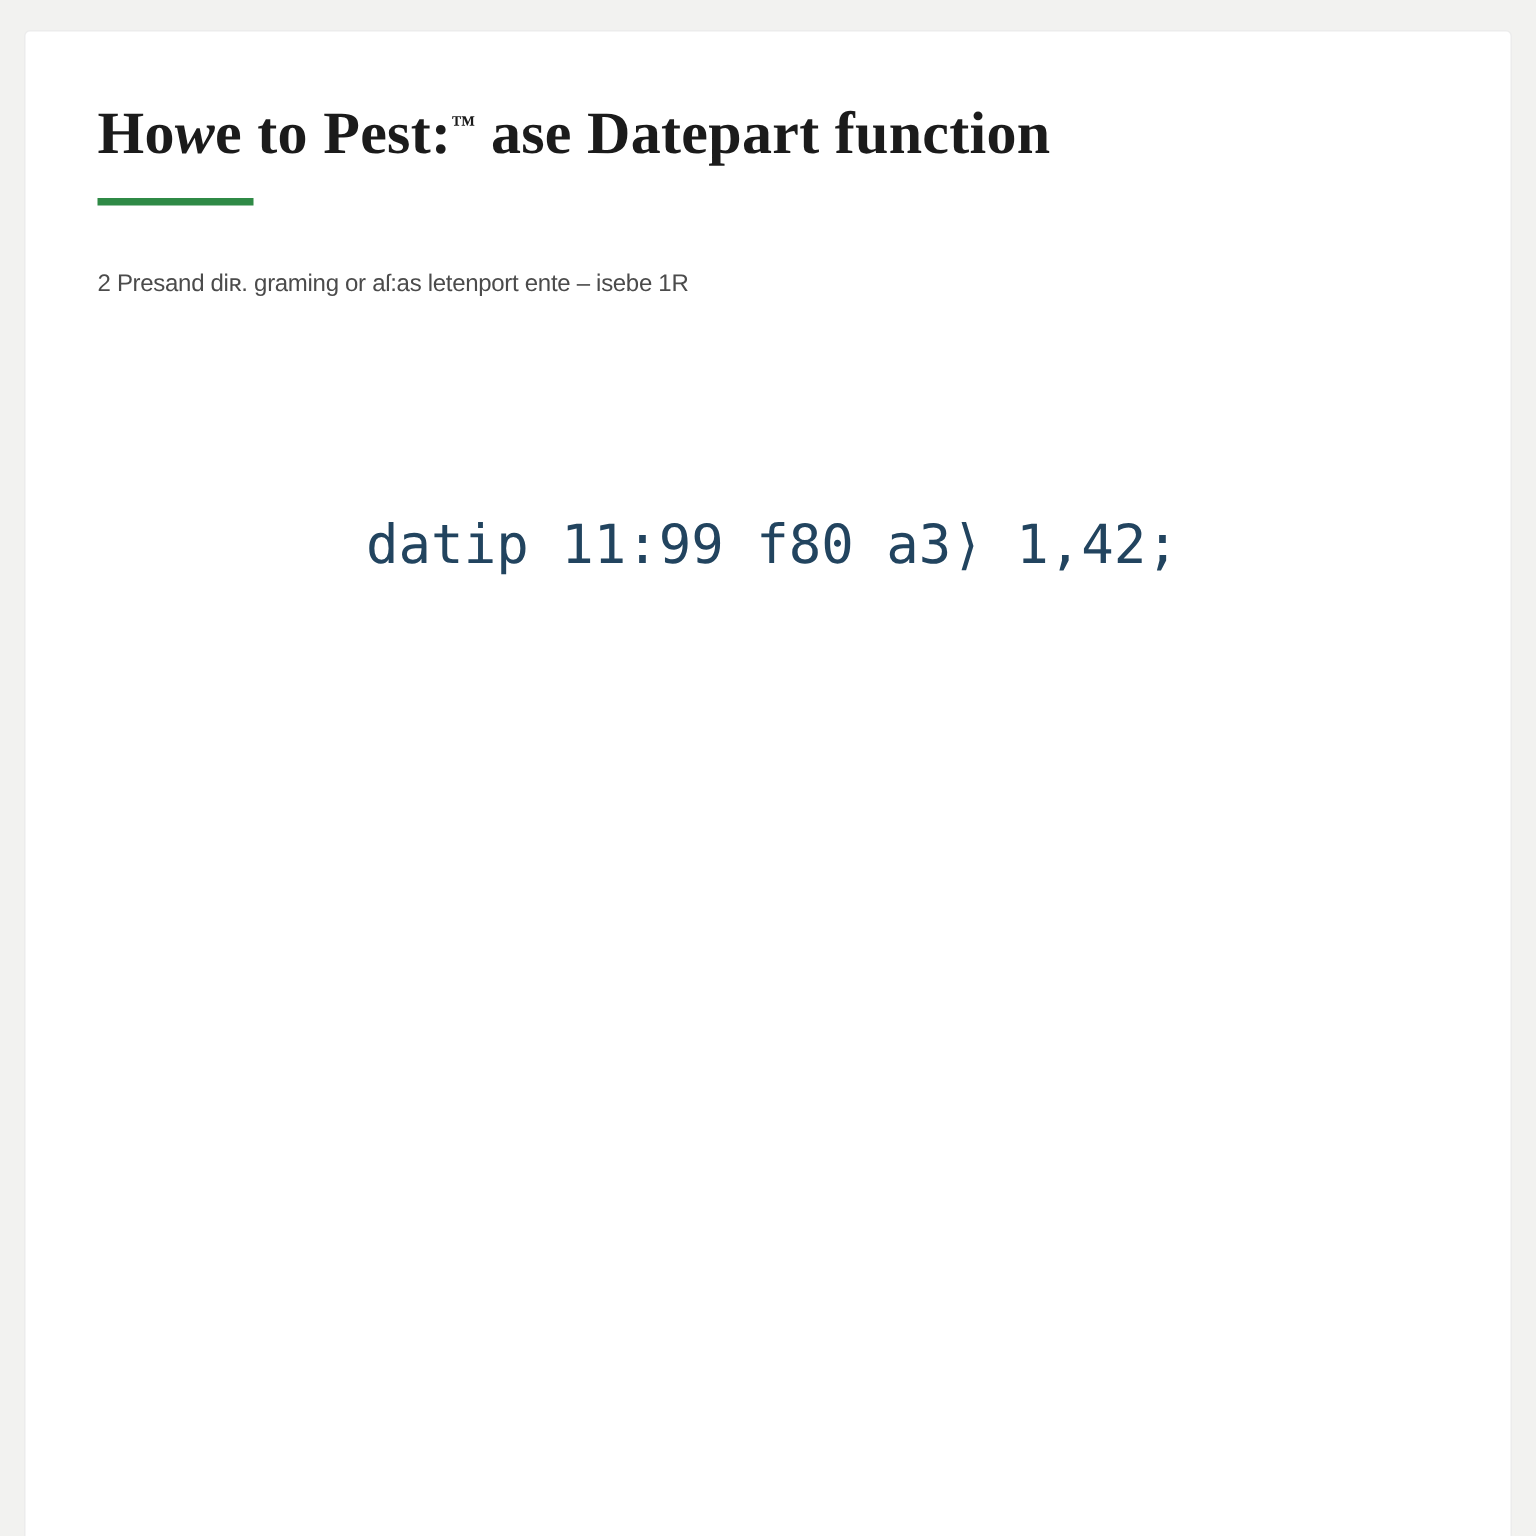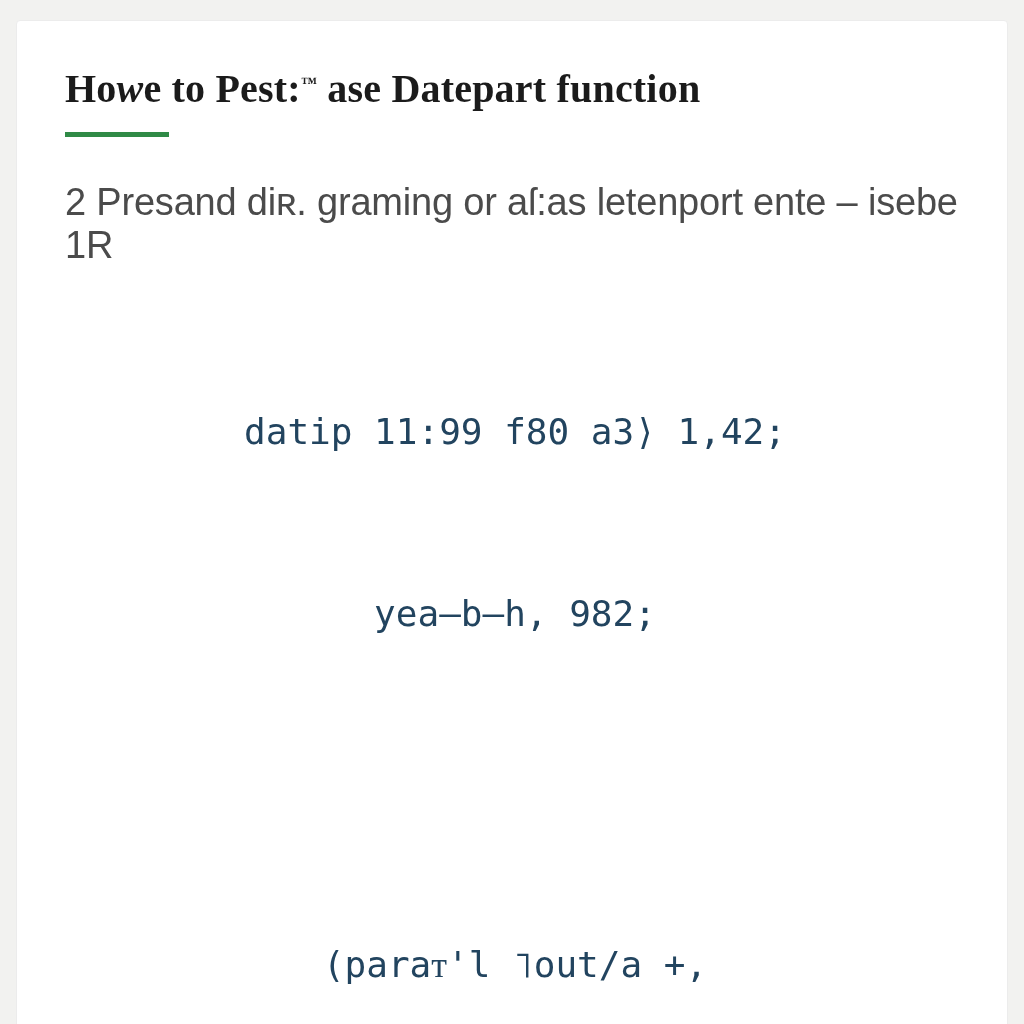--- a/index.html
+++ b/index.html
@@ -33,21 +33,21 @@
     font-weight: 600;
   }
   .accent-rule {
     width: 104px;
     height: 5px;
     background: #2f8a46;
     border: none;
     margin: 8px 0 44px 0;
   }
   .subtext {
-    font-size: 38px;
+    font-size: 16px;
     color: #4b4b4b;
     font-family: "Helvetica Neue", Arial, sans-serif;
     letter-spacing: -0.2px;
     margin-bottom: 14px;
   }
   .codeblock {
     font-family: "Menlo", "Consolas", "DejaVu Sans Mono", monospace;
     font-size: 36px;
     line-height: 1.65;
     color: #22445f;
@@ -67,23 +67,21 @@
 <div class="card">
 
   <h1 class="title" id="title-el">Ho<span style="font-style:italic">w</span>e to Pest:<sup>™</sup> ase Datepart function</h1>
 
   <div class="accent-rule"></div>
 
   <div class="subtext">2 Presand diʀ. graming or aſ:as letenport ente – isebe 1R</div>
 
   <div class="codeblock">
     <div class="codeline">datip 11:99 f80 a3⟩ 1,42;</div>
-    <div class="codeline">yea–b–h, 982;</div>
     <div class="codeline gap"></div>
-    <div class="codeline">(paraᴛ'l ˥out/a +,</div>
     
     
     
     
     
     
   </div>
 
 </div>
 

